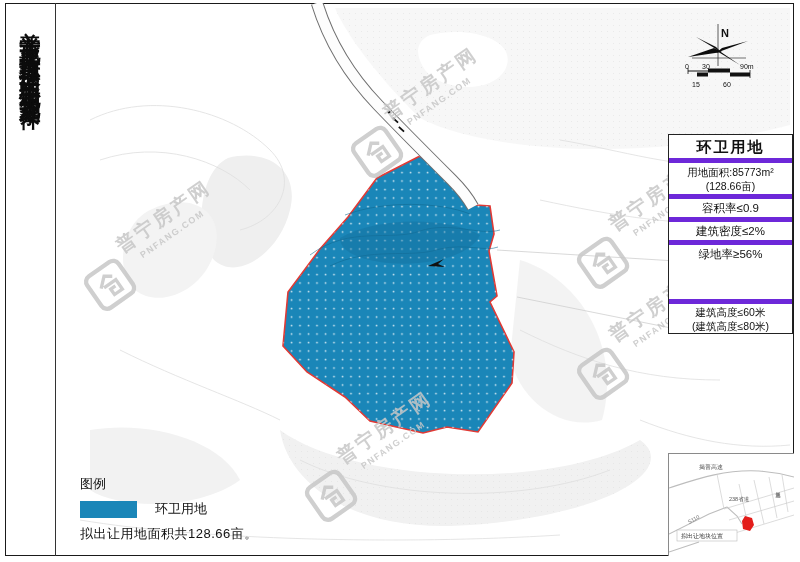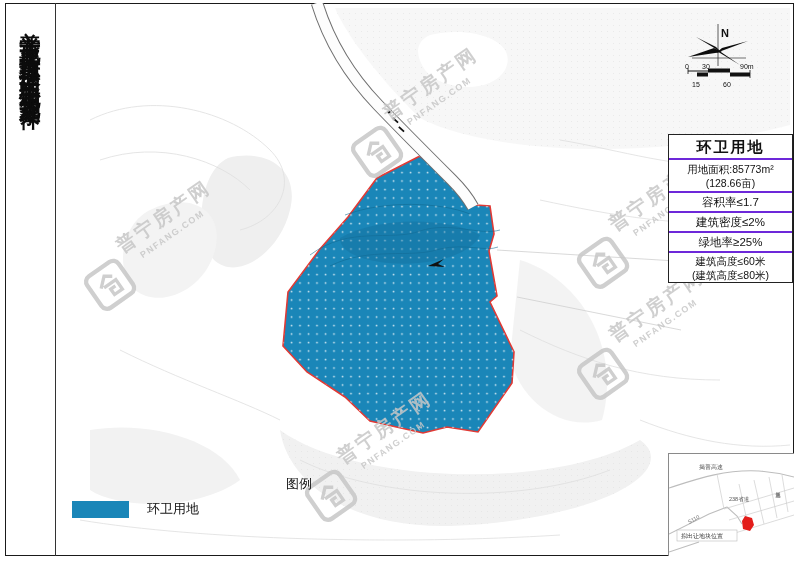--- a/index.html
+++ b/index.html
@@ -25,28 +25,28 @@
   .wm-domain{font-size:9px;font-weight:bold;letter-spacing:1.5px;margin:1px 0 0 14px;white-space:nowrap;}
 
   
   .north-label{position:absolute;left:665px;top:24px;font-size:11px;font-weight:bold;color:#111;}
   .sb-label{position:absolute;font-size:7px;color:#111;}
 
   
   .info-box{position:absolute;left:612px;top:131px;width:125px;background:#fff;
             border:1px solid #222;box-sizing:border-box;text-align:center;}
   .info-title{font-size:15px;font-weight:bold;letter-spacing:2px;line-height:23px;height:23px;}
-  .info-row{border-top:2px solid #6d28d9;font-size:11px;display:flex;flex-direction:column;
+  .info-row{border-top:5px solid #6d28d9;font-size:11px;display:flex;flex-direction:column;
             justify-content:center;}
   .r-area{height:31px;line-height:14px;font-size:10.5px;}
   .r-short{height:18px;line-height:18px;font-size:11.5px;}
-  .r-height{height:29px;line-height:14px;font-size:10.5px;}
-
-  
-  .legend{position:absolute;left:16px;top:472px;width:240px;text-align:right;}
+  .r-height{height:29px;line-height:14px;font-size:10.5px;margin-top:36px;}
+
+  
+  .legend{position:absolute;left:24px;top:472px;width:240px;}
   .legend-heading{font-size:13px;color:#111;}
   .legend-row{display:flex;align-items:center;margin-top:7px;}
   .legend-swatch{width:57px;height:17px;background:#1a86b8;}
   .legend-label{font-size:13px;margin-left:18px;}
   .legend-note{font-size:13px;margin-top:7px;letter-spacing:.5px;}
 
   
   .inset{position:absolute;left:612px;top:450px;width:127px;height:106px;background:#fff;
          border:1px solid #8a8a8a;box-sizing:border-box;}
 </style>
@@ -208,40 +208,41 @@
       </div>
     </div>
 
     <div class="info-box">
       <div class="info-title">环卫用地</div>
       <div class="info-row r-area">
         <span>用地面积:85773m²</span>
         <span>(128.66亩)</span>
       </div>
       <div class="info-row r-short">
-        <span>容积率≤1.7</span>
+        <span>容积率≤0.9</span>
       </div>
       <div class="info-row r-short">
         <span>建筑密度≤2%</span>
       </div>
       <div class="info-row r-short">
-        <span>绿地率≥25%</span>
+        <span>绿地率≥56%</span>
       </div>
       <div class="info-row r-height">
         <span>建筑高度≤60米</span>
         <span>(建筑高度≤80米)</span>
       </div>
     </div>
 
     <div class="legend">
       <div class="legend-heading">图例</div>
       <div class="legend-row">
         <div class="legend-swatch"></div>
         <div class="legend-label">环卫用地</div>
       </div>
+      <div class="legend-note">拟出让用地面积共128.66亩。</div>
     </div>
 
     <div class="inset">
       <svg width="125" height="104" viewBox="0 0 125 104">
         <g fill="none" stroke="#bdbdbd" stroke-width="1.1">
           <path d="M0,34 C25,26 55,15 90,17 C105,18 118,21 125,23"></path>
           <path d="M0,80 L40,60 L58,53"></path>
           <path d="M58,53 L68,62 L73,70"></path>
           <path d="M0,98 L30,88"></path>
         </g>

